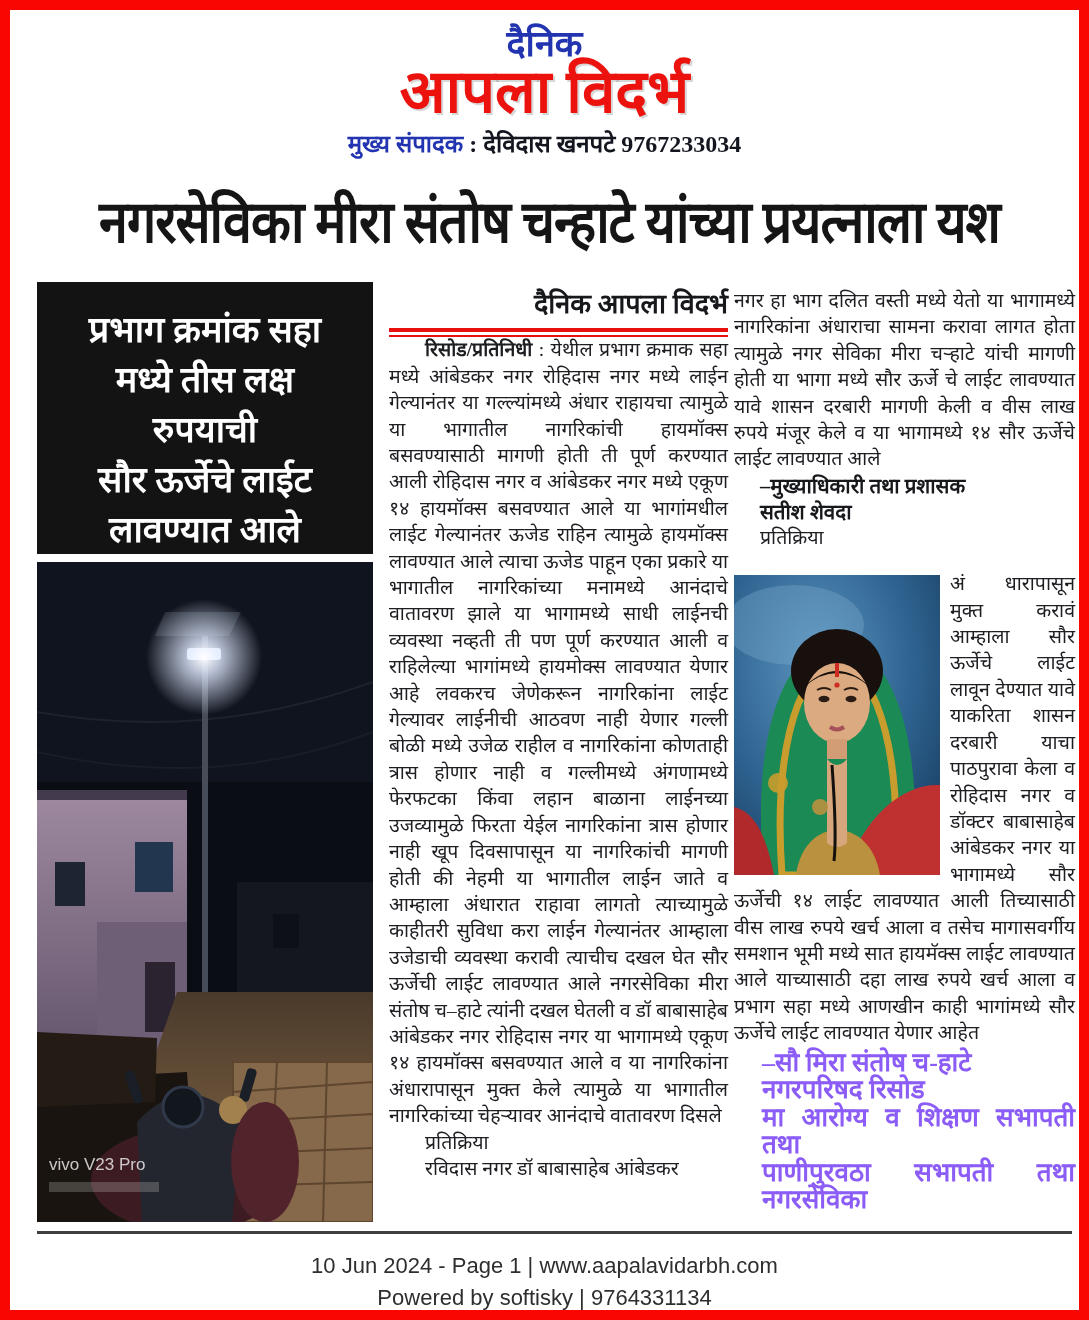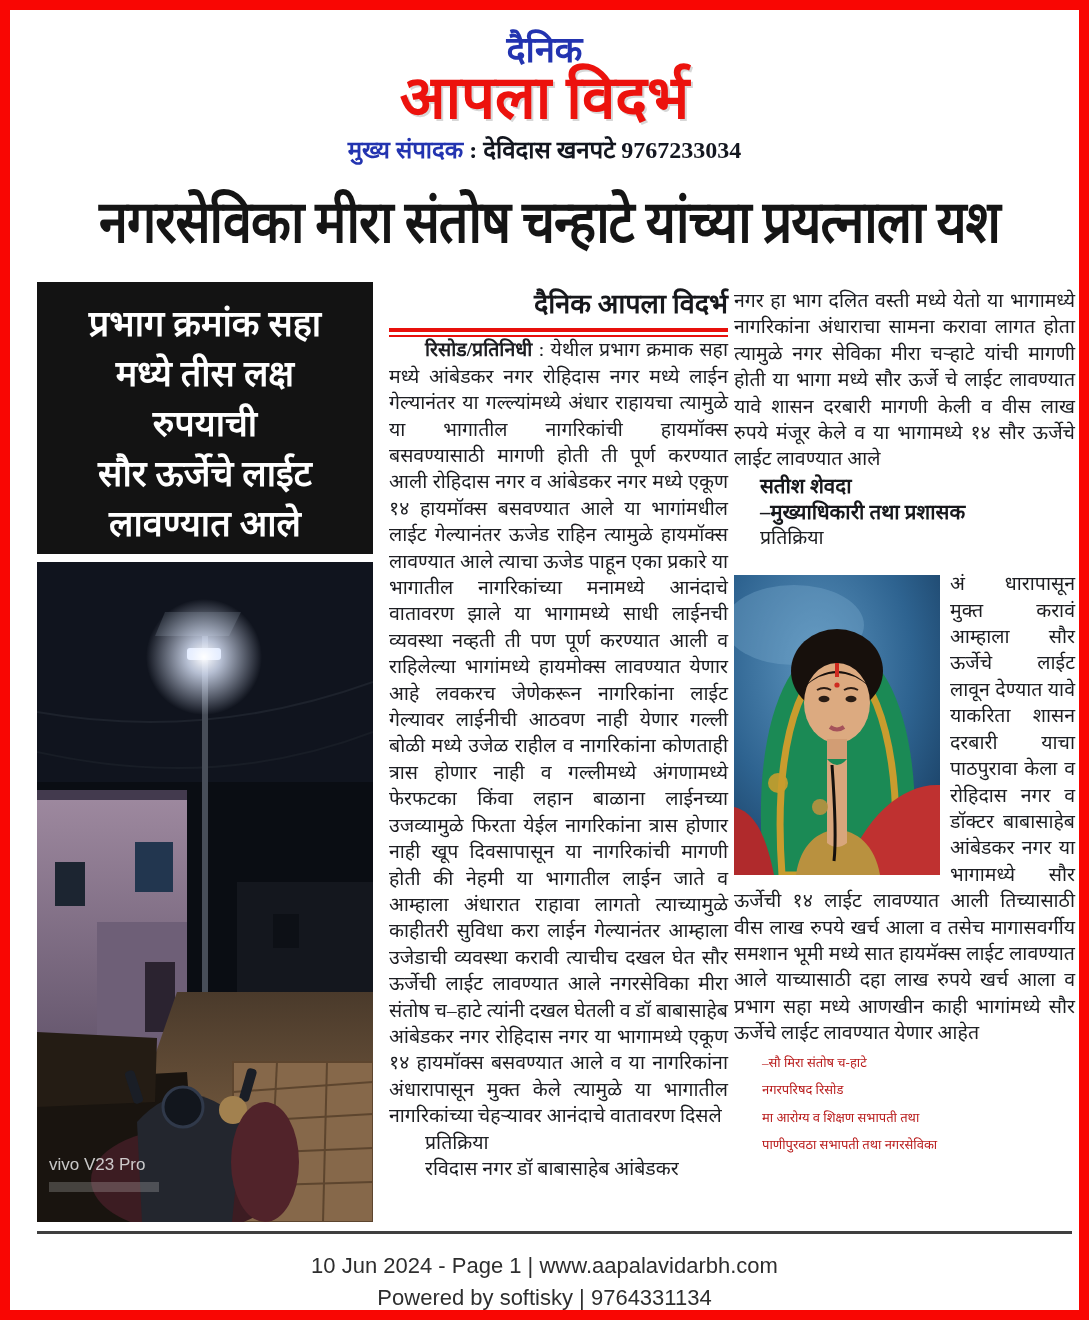--- a/index.html
+++ b/index.html
@@ -8,21 +8,21 @@
 
   .page {
     position:relative;
     width:1089px; height:1320px;
     background:#ffffff;
     border:10px solid #f90603;
     overflow:hidden;
   }
 
   
-  .masthead { position:absolute; top:22px; left:0; width:100%; text-align:center; }
+  .masthead { position:absolute; top:16px; left:0; width:100%; text-align:center; }
   .masthead-pre {
     font-size:36px; font-weight:bold; color:#2334b0;
     line-height:1.05; letter-spacing:0;
   }
   .masthead-title {
     font-size:60px; font-weight:800; color:#ec120d;
     line-height:1.0; margin-top:-2px;
     text-shadow:2px 2px 0 rgba(140,140,140,0.35);
   }
   .masthead-editor { margin-top:4px; font-size:24px; font-weight:bold; color:#13161f; }
@@ -42,21 +42,21 @@
   .col { position:absolute; top:272px; }
   .col-left   { left:27px;  width:336px; }
   .col-mid    { left:379px; width:339px; top:278px; }
   .col-right  { left:724px; width:341px; top:278px; }
 
   
   .highlight-box {
     background:#131313; color:#ffffff;
     width:336px; height:272px;
     text-align:center;
-    padding-top:17px;
+    padding-top:23px;
   }
   .highlight-box .hl-line {
     font-size:36px; font-weight:bold; line-height:50px; white-space:nowrap;
   }
 
   
   .street-photo { margin-top:8px; width:336px; height:660px; display:block; }
 
   
   .mid-header { text-align:right; font-size:27px; font-weight:bold; color:#17181c; line-height:1.2; }
@@ -71,21 +71,21 @@
 
   
   .byline { font-weight:bold; font-size:20.5px; line-height:26px; padding-left:26px; color:#17181c; }
   .reaction { padding-left:26px; }
   .portrait-wrap { margin-top:20px; }
   .portrait-photo {
     float:left; width:206px; height:300px;
     margin:4px 10px 2px 0; display:block;
   }
   .signature-block { clear:none; margin-top:2px; }
-  .signature-block .sig-line { font-weight:normal; font-size:13px; line-height:27.5px; padding-left:28px; color:#b91c1c; }
+  .signature-block .sig-line { font-weight:bold; font-size:26px; line-height:27.5px; padding-left:28px; color:#8b5cf6; }
 
   
   .footer-rule { position:absolute; left:27px; width:1035px; top:1221px; height:3px; background:#3f3f3f; }
   .footer { position:absolute; top:1240px; left:0; width:100%; text-align:center;
             font-family:"Liberation Sans","DejaVu Sans",sans-serif; color:#2e2e2e; }
   .footer .f-line { font-size:22px; line-height:32px; }
 </style>
 </head>
 <body>
 
@@ -185,22 +185,22 @@
     <div class="body-text mid-body">
       <p class="indent"><b class="lead-bold">रिसोड/प्रतिनिधी</b><span> : येथील प्रभाग क्रमाक सहा मध्ये आंबेडकर नगर रोहिदास नगर मध्ये लाईन गेल्यानंतर या गल्ल्यांमध्ये अंधार राहायचा त्यामुळे या भागातील नागरिकांची हायमॉक्स बसवण्यासाठी मागणी होती ती पूर्ण करण्यात आली रोहिदास नगर व आंबेडकर नगर मध्ये एकूण १४ हायमॉक्स बसवण्यात आले या भागांमधील लाईट गेल्यानंतर ऊजेड राहिन त्यामुळे हायमॉक्स लावण्यात आले त्याचा ऊजेड पाहून एका प्रकारे या भागातील नागरिकांच्या मनामध्ये आनंदाचे वातावरण झाले या भागामध्ये साधी लाईनची व्यवस्था नव्हती ती पण पूर्ण करण्यात आली व राहिलेल्या भागांमध्ये हायमोक्स लावण्यात येणार आहे लवकरच जेणेकरून नागरिकांना लाईट गेल्यावर लाईनीची आठवण नाही येणार गल्ली बोळी मध्ये उजेळ राहील व नागरिकांना कोणताही त्रास होणार नाही व गल्लीमध्ये अंगणामध्ये फेरफटका किंवा लहान बाळाना लाईनच्या उजव्यामुळे फिरता येईल नागरिकांना त्रास होणार नाही खूप दिवसापासून या नागरिकांची मागणी होती की नेहमी या भागातील लाईन जाते व आम्हाला अंधारात राहावा लागतो त्याच्यामुळे काहीतरी सुविधा करा लाईन गेल्यानंतर आम्हाला उजेडाची व्यवस्था करावी त्याचीच दखल घेत सौर ऊर्जेची लाईट लावण्यात आले नगरसेविका मीरा संतोष च–हाटे त्यांनी दखल घेतली व डॉ बाबासाहेब आंबेडकर नगर रोहिदास नगर या भागामध्ये एकूण १४ हायमॉक्स बसवण्यात आले व या नागरिकांना अंधारापासून मुक्त केले त्यामुळे या भागातील नागरिकांच्या चेहऱ्यावर आनंदाचे वातावरण दिसले</span></p>
       <p class="indent">प्रतिक्रिया</p>
       <p class="indent">रविदास नगर   डॉ बाबासाहेब आंबेडकर</p>
     </div>
   </div>
 
   <div class="col col-right">
     <div class="body-text">
       <p>नगर हा भाग दलित वस्ती मध्ये येतो   या भागामध्ये नागरिकांना अंधाराचा सामना करावा लागत होता त्यामुळे नगर सेविका मीरा चऱ्हाटे यांची मागणी होती  या भागा मध्ये  सौर ऊर्जे चे लाईट लावण्यात यावे शासन दरबारी मागणी केली व वीस लाख रुपये मंजूर केले व या भागामध्ये १४ सौर ऊर्जेचे लाईट लावण्यात आले</p>
+      <div class="byline">–मुख्याधिकारी  तथा प्रशासक</div>
       <div class="byline">सतीश शेवदा</div>
-      <div class="byline">–मुख्याधिकारी  तथा प्रशासक</div>
       <p class="reaction">प्रतिक्रिया</p>
 
       <div class="portrait-wrap">
         
         <svg class="portrait-photo" viewBox="0 0 206 300" xmlns="http://www.w3.org/2000/svg">
           <defs>
             <radialGradient id="bgblue" cx="40%" cy="30%" r="85%">
               <stop offset="0%" stop-color="#5b93bd"></stop>
               <stop offset="55%" stop-color="#2e6390"></stop>
               <stop offset="100%" stop-color="#16395c"></stop>

